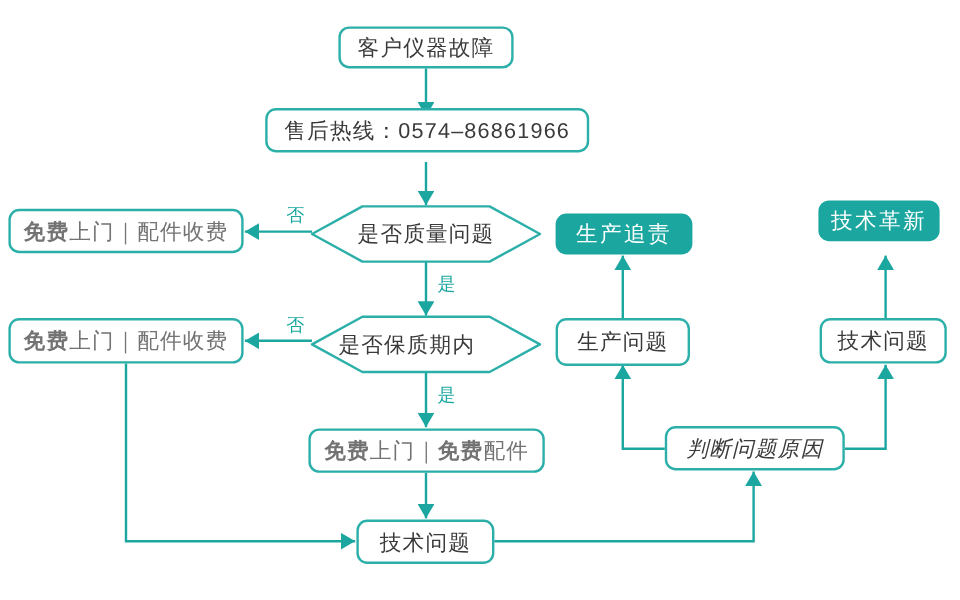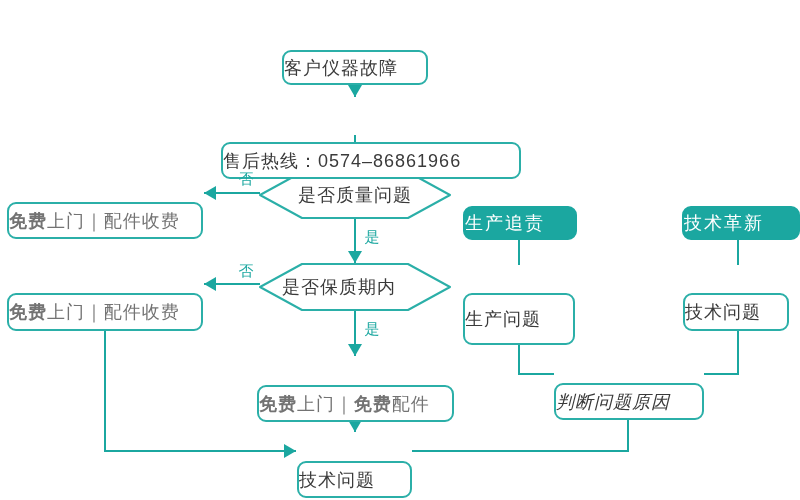--- a/index.html
+++ b/index.html
@@ -4,24 +4,24 @@
 <style>
   html,body{margin:0;padding:0;background:#fff;}
   .canvas{
     position:relative;width:800px;height:500px;background:#ffffff;overflow:hidden;
     font-family:"Liberation Sans","DejaVu Sans",sans-serif;
   }
   .layer{position:absolute;left:0;top:0;width:800px;height:500px;}
   .edge{stroke:#1BA7A0;stroke-width:2;fill:none;}
   .hex{fill:#ffffff;stroke:#2BAFA8;stroke-width:2;stroke-linejoin:round;}
   .node{
-    position:absolute;display:flex;align-items:center;justify-content:flex-start;
+    position:absolute;display:flex;align-items:center;justify-content:center;
     background:#ffffff;border:2px solid #2BAFA8;border-radius:9px;
     font-size:18px;font-weight:500;color:#3A3A3A;letter-spacing:1px;
-    box-sizing:border-box;white-space:nowrap;margin-top:28px;
+    box-sizing:border-box;white-space:nowrap;
   }
   .node.filled{
     background:#1BA7A0;border-color:#1BA7A0;color:#ffffff;
     font-size:18px;letter-spacing:2px;
   }
   .accent-seg{color:#737373;font-weight:700;}
   .rest-seg{color:#737373;font-weight:500;}
   .hex-label{
     position:absolute;display:flex;align-items:center;justify-content:center;
     font-size:18px;font-weight:500;color:#3A3A3A;letter-spacing:1px;white-space:nowrap;
@@ -58,21 +58,21 @@
     <path class="edge" d="M738,265 L738,213" marker-end="url(#arw)"></path>
 
     <polygon class="hex" points="260,195 302,172 408,172 450,195 408,218 302,218"></polygon>
     <polygon class="hex" points="260,287 302,264 408,264 450,287 408,310 302,310"></polygon>
   </svg>
 
   <div class="node" style="left:282px;top:22px;width:146px;height:35px;">
     <span>客户仪器故障</span>
   </div>
 
-  <div class="node" style="left:221px;top:114px;width:300px;height:37px;">
+  <div class="node" style="left:221px;top:90px;width:270px;height:37px;">
     <span>售后热线：0574–86861966</span>
   </div>
 
   <div class="hex-label" style="left:280px;top:181px;width:150px;height:28px;text-align:right;">
     <span>是否质量问题</span>
   </div>
 
   <div class="hex-label" style="left:264px;top:273px;width:150px;height:28px;">
     <span>是否保质期内</span>
   </div>
@@ -108,25 +108,25 @@
   </div>
 
   <div class="node" style="left:297px;top:433px;width:115px;height:37px;">
     <span>技术问题</span>
   </div>
 
   <div class="node filled" style="left:463px;top:178px;width:114px;height:34px;">
     <span>生产追责</span>
   </div>
 
-  <div class="node" style="left:463px;top:265px;width:112px;height:52px;">
+  <div class="node" style="left:463px;top:265px;width:112px;height:40px;">
     <span>生产问题</span>
   </div>
 
-  <div class="node filled" style="left:682px;top:178px;width:118px;height:34px;">
+  <div class="node filled" style="left:682px;top:167px;width:101px;height:34px;">
     <span>技术革新</span>
   </div>
 
   <div class="node" style="left:683px;top:265px;width:106px;height:38px;">
     <span>技术问题</span>
   </div>
 
   <div class="node" style="left:554px;top:355px;width:150px;height:37px;font-style:italic;">
     <span>判断问题原因</span>
   </div>

